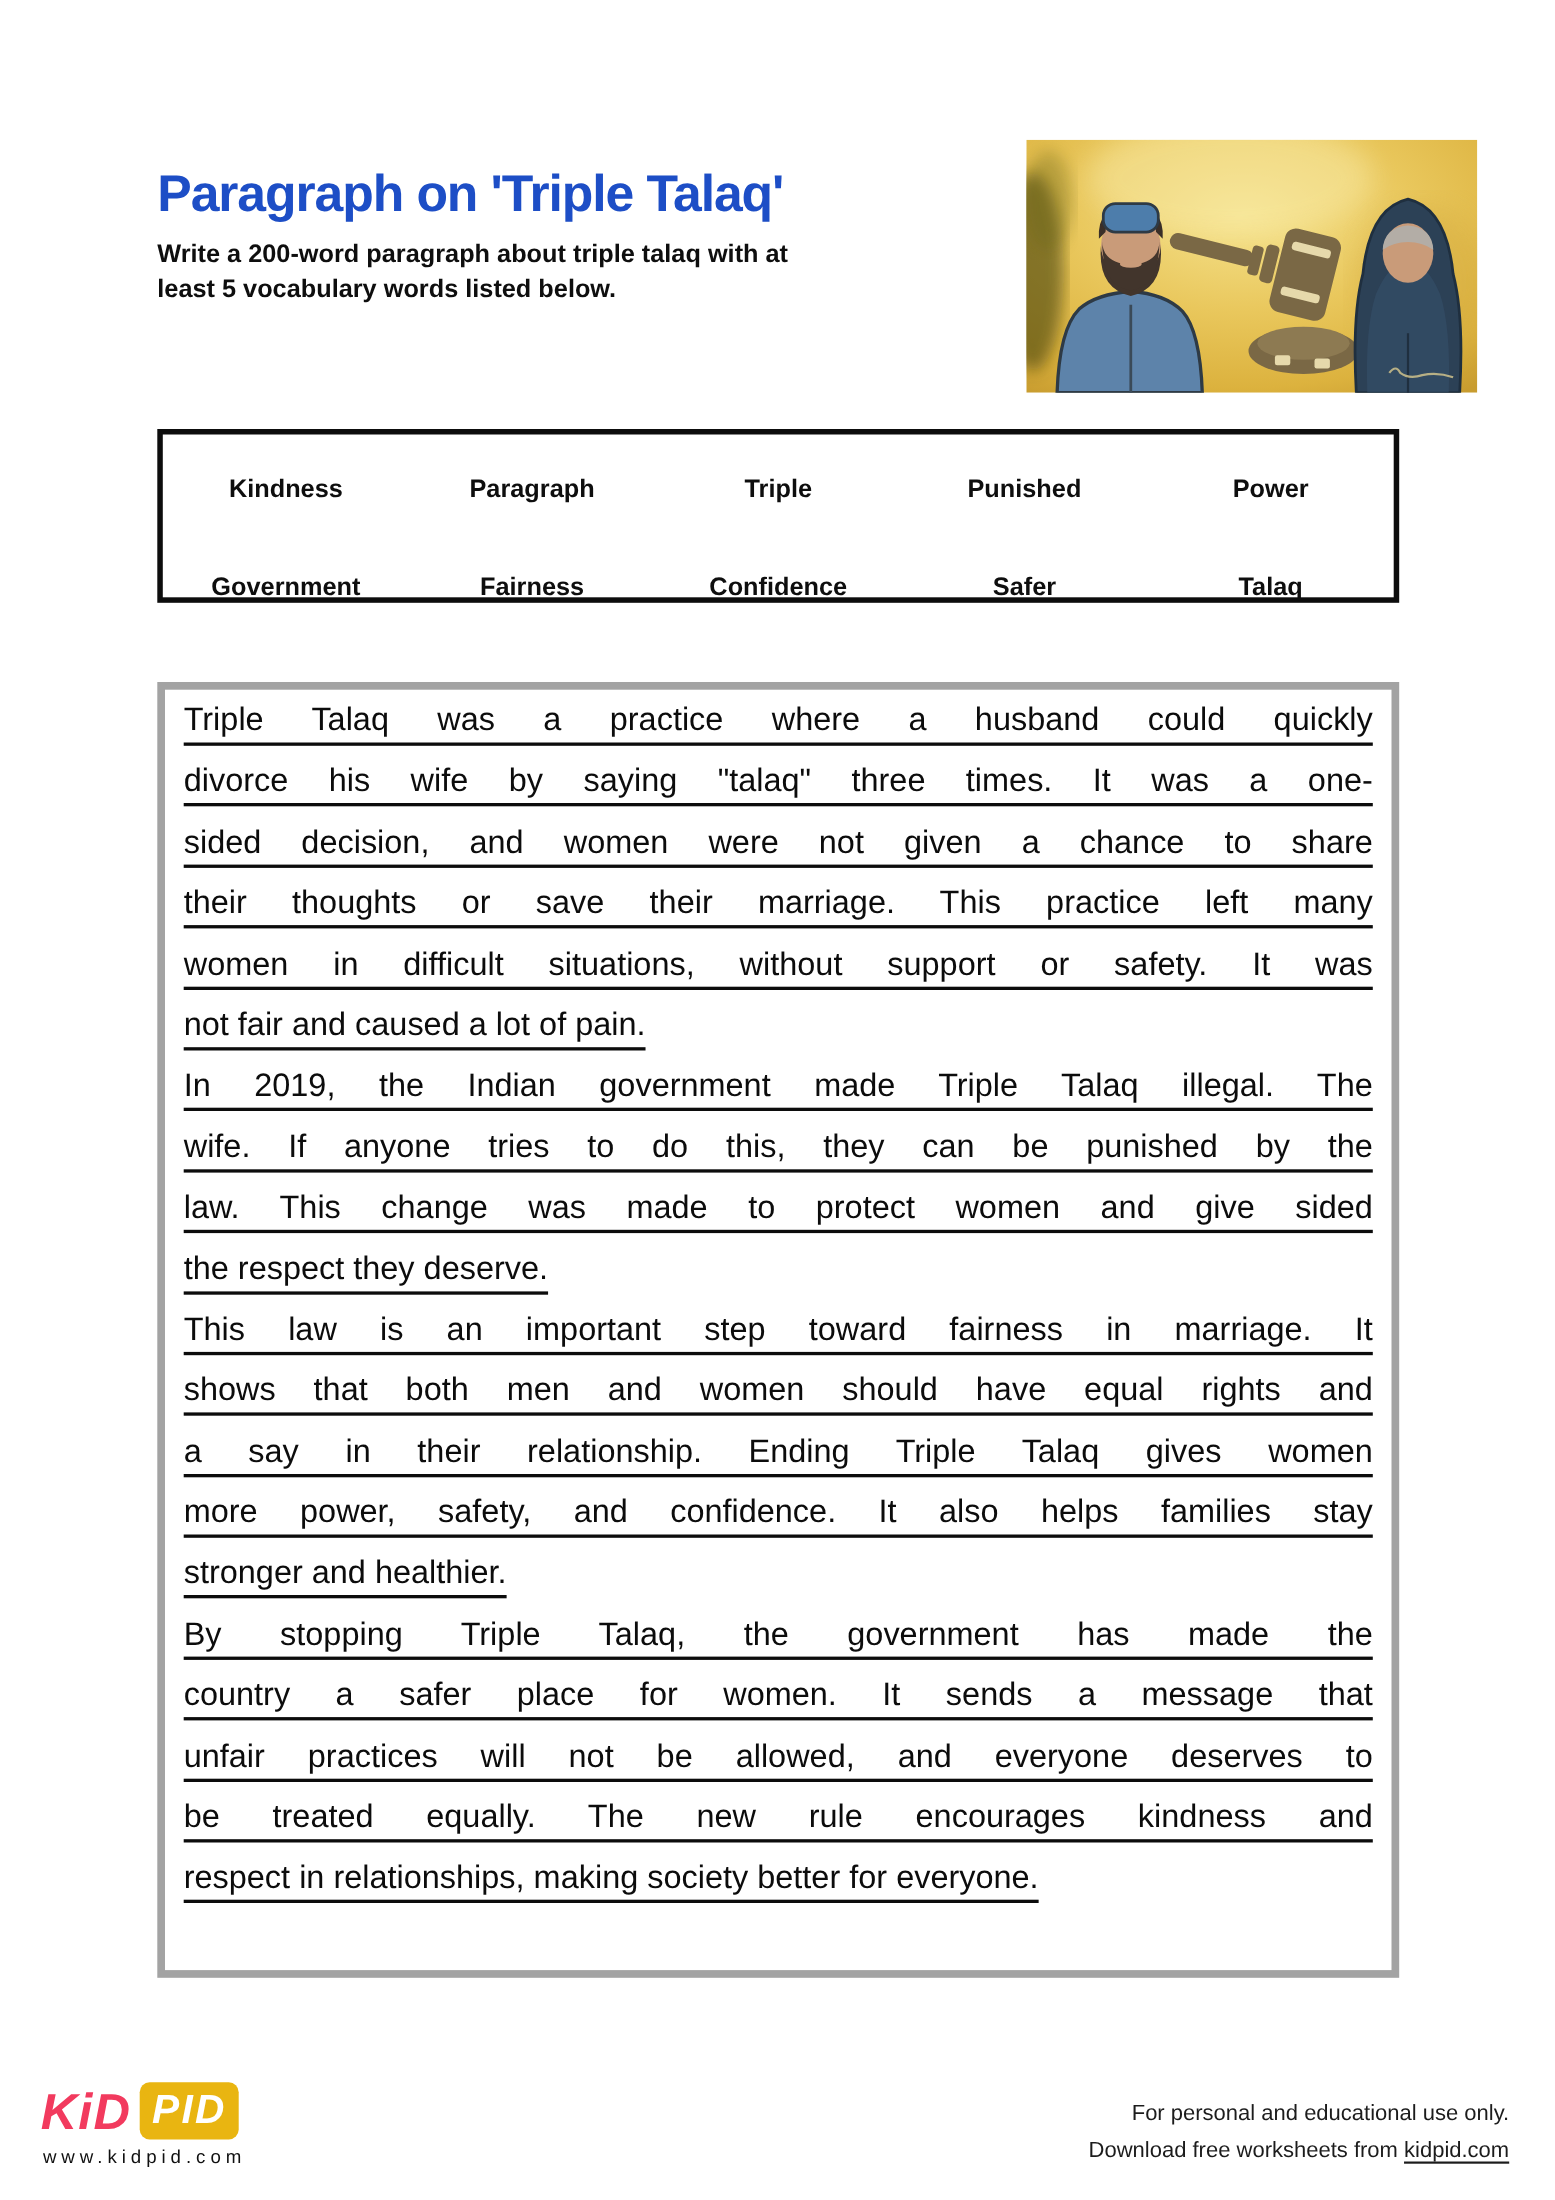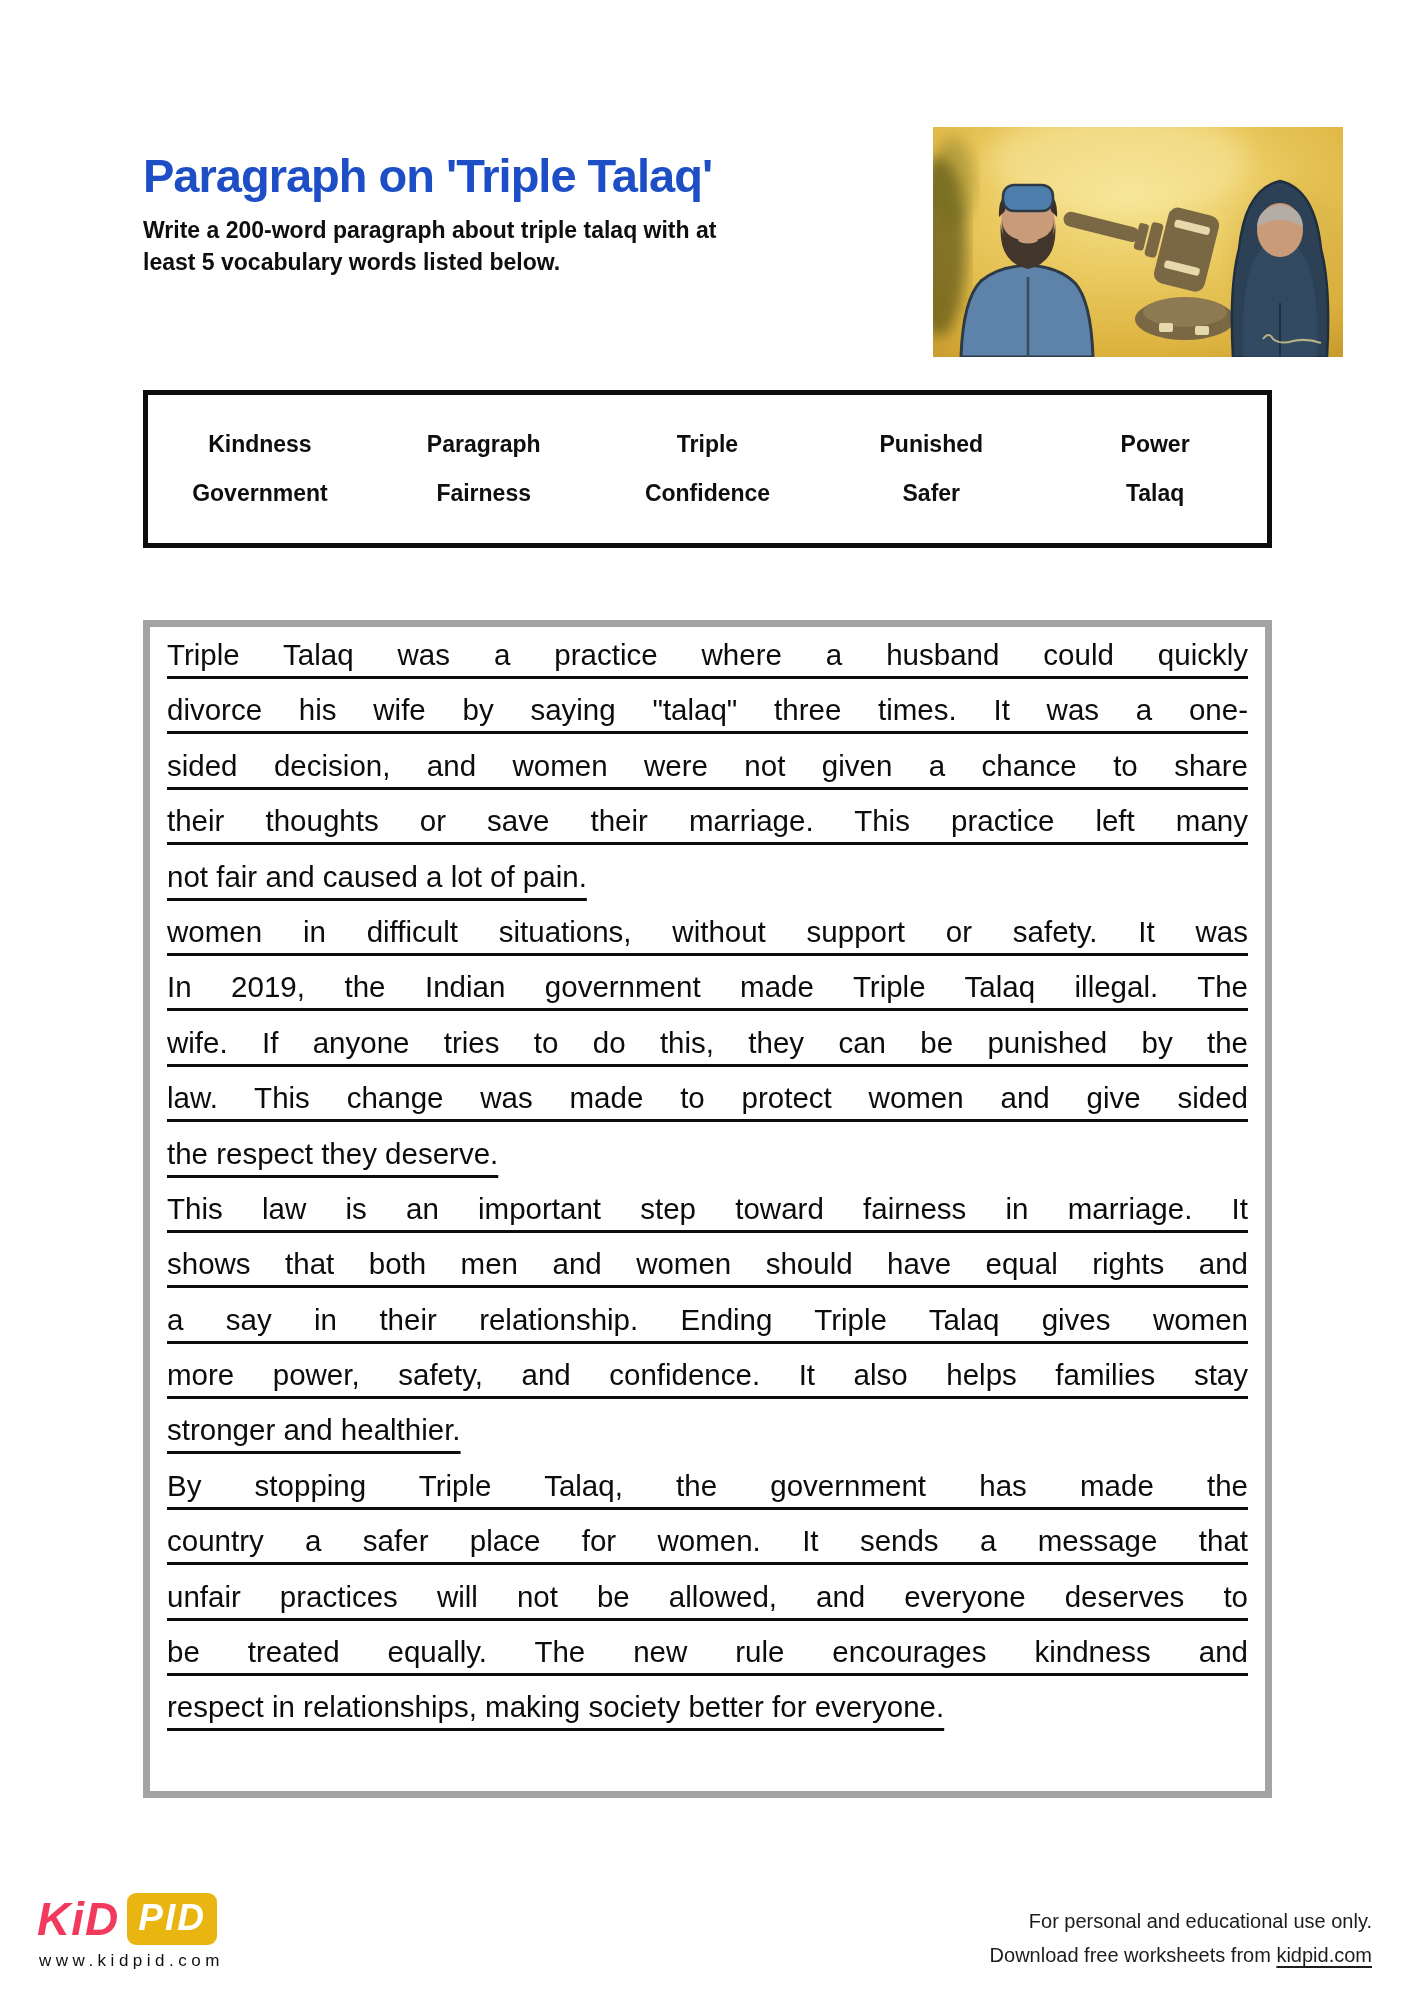--- a/index.html
+++ b/index.html
@@ -19,21 +19,21 @@
   
   .illus { position:absolute; left:933px; top:127px; width:410px; height:230px; }
   .illus svg { display:block; width:100%; height:100%; }
   
   .vocab-box {
     position:absolute; left:143px; top:390px; width:1129px; height:158px;
     border:5px solid #0d0d0d; box-sizing:border-box;
     display:flex; flex-direction:column; justify-content:center; gap:22px;
     padding:6px 0;
   }
-  .vrow { display:grid; grid-template-columns:repeat(5,1fr); }
+  .vrow { display:grid; grid-template-columns:repeat(5,1fr);margin-top:40px; }
   .vrow > div { text-align:center; font-size:23px; font-weight:700; color:#0e0e0e; }
   
   .para-box {
     position:absolute; left:143px; top:620px; width:1129px; height:1178px;
     border:7px solid #a3a3a3; box-sizing:border-box;
     padding:11px 17px 0 17px;
   }
   .pline {
     height:55.4px; font-size:29.5px; color:#0c0c0c;
     text-decoration:underline; text-decoration-thickness:3px;
@@ -142,22 +142,22 @@
         <div>Safer</div>
         <div>Talaq</div>
       </div>
   </div>
 
   <div class="para-box">
       <div class="pline just">Triple Talaq was a practice where a husband could quickly</div>
       <div class="pline just">divorce his wife by saying "talaq" three times. It was a one-</div>
       <div class="pline just">sided decision, and women were not given a chance to share</div>
       <div class="pline just">their thoughts or save their marriage. This practice left many</div>
+      <div class="pline just">women in difficult situations, without support or safety. It was</div>
       <div class="pline">not fair and caused a lot of pain.</div>
-      <div class="pline just">women in difficult situations, without support or safety. It was</div>
       <div class="pline just">In 2019, the Indian government made Triple Talaq illegal. The</div>
       <div class="pline just">wife. If anyone tries to do this, they can be punished by the</div>
       <div class="pline just">law. This change was made to protect women and give sided</div>
       <div class="pline">the respect they deserve.</div>
       <div class="pline just">This law is an important step toward fairness in marriage. It</div>
       <div class="pline just">shows that both men and women should have equal rights and</div>
       <div class="pline just">a say in their relationship. Ending Triple Talaq gives women</div>
       <div class="pline just">more power, safety, and confidence. It also helps families stay</div>
       <div class="pline">stronger and healthier.</div>
       <div class="pline just">By stopping Triple Talaq, the government has made the</div>

